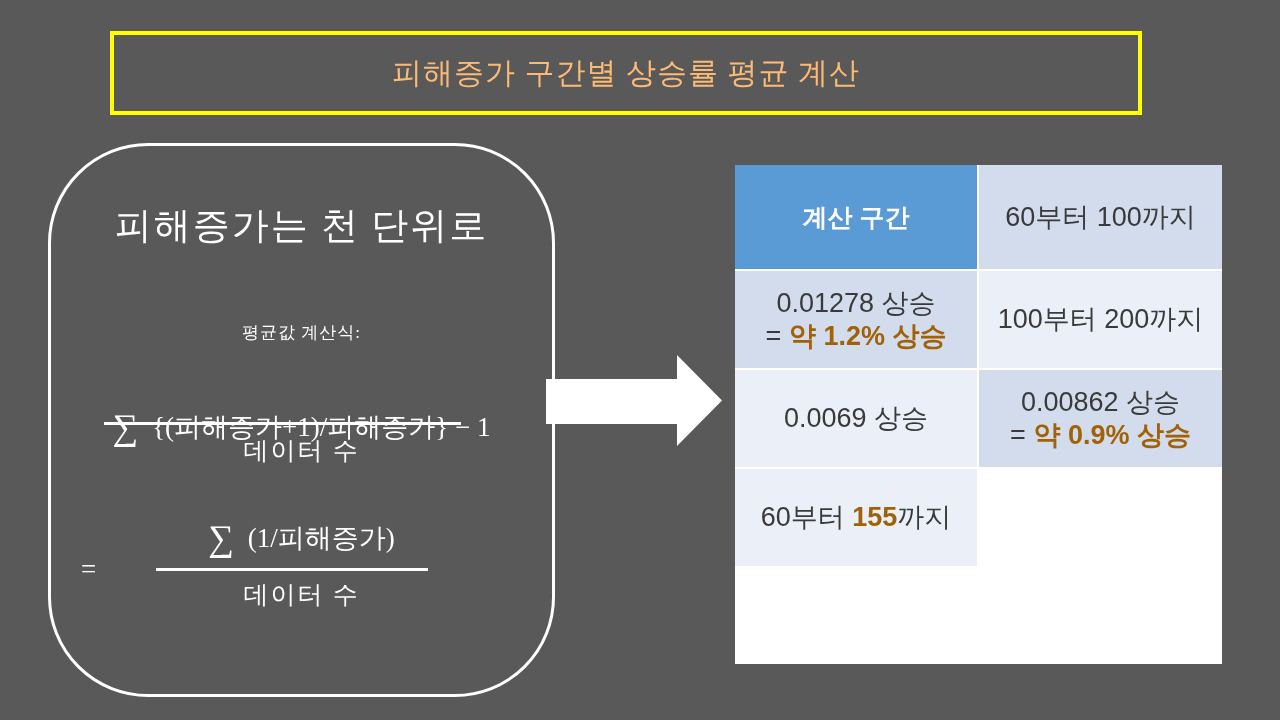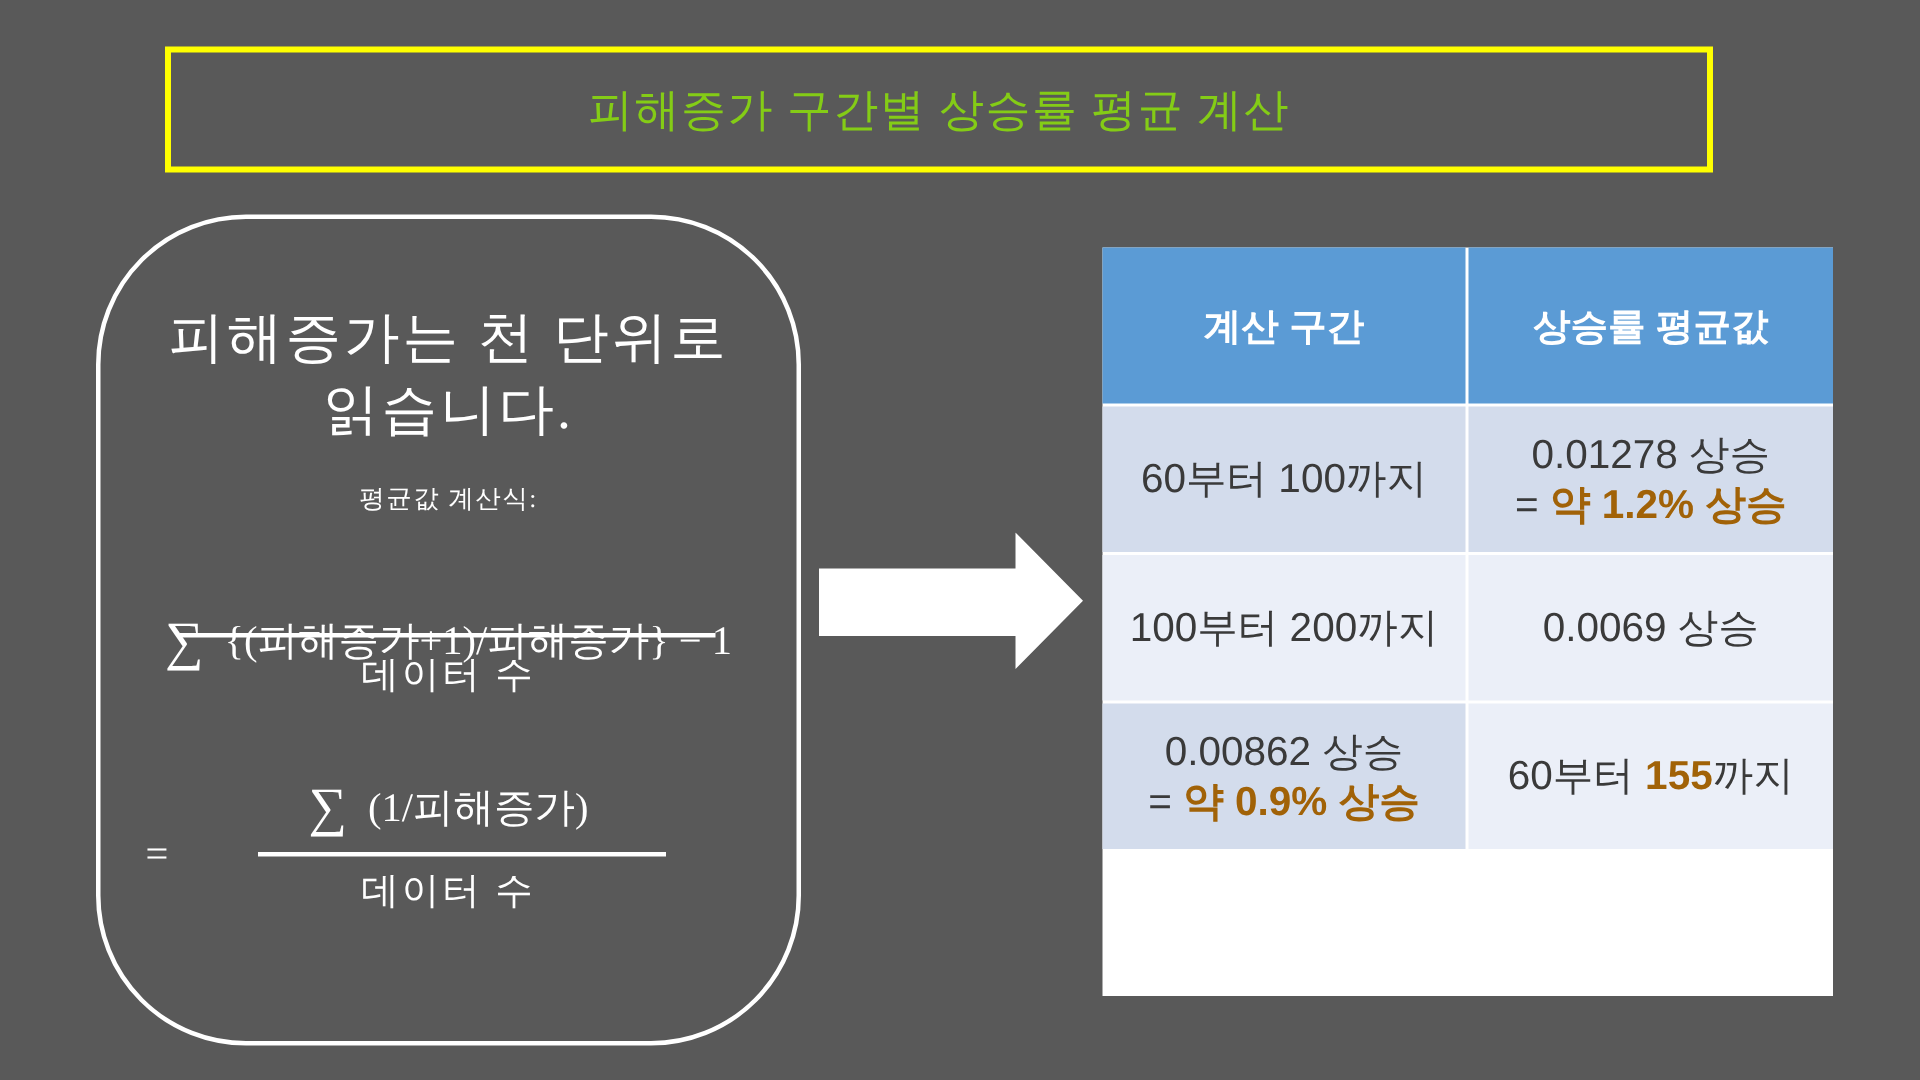--- a/index.html
+++ b/index.html
@@ -10,28 +10,29 @@
   }
   .serif{font-family:"Liberation Serif","DejaVu Serif",serif;}
 
   
   .title-box{
     position:absolute;left:110px;top:31px;width:1024px;height:76px;
     border:4px solid #FFFF00;
     display:flex;align-items:center;justify-content:center;
   }
   .title-text{
-    color:#84cc16;font-size:30px;letter-spacing:1px;
+    color:#fdba74;font-size:30px;letter-spacing:1px;
   }
 
   
   .note-box{
-    position:absolute;left:64px;top:143px;width:464px;height:548px;
+    position:absolute;left:48px;top:143px;width:464px;height:548px;
     border:3px solid #FFFFFF;border-radius:100px;
     color:#FFFFFF;
+    padding-left:37px;
   }
   .nb-abs{position:absolute;left:0;right:0;text-align:center;}
   .nb-heading{top:56px;font-size:37px;line-height:48px;letter-spacing:2px;}
   .nb-sub{top:172px;font-size:17px;line-height:30px;letter-spacing:1px;}
   .nb-f1-num{top:229px;font-size:27px;line-height:40px;margin-top:32px;}
   .nb-f2-num{top:372px;font-size:27px;line-height:40px;}
   .sigma{font-size:36px;vertical-align:-3px;margin-right:14px;}
   .frac-bar{position:absolute;height:3px;background:#FFFFFF;}
   .nb-f1-bar{top:276px;left:53px;width:357px;}
   .nb-f2-bar{top:422px;left:105px;width:272px;}
@@ -67,21 +68,20 @@
 </head>
 <body>
 
 <div class="title-box">
   <div class="title-text serif">피해증가 구간별 상승률 평균 계산</div>
 </div>
 
 <div class="note-box serif">
   <div class="nb-abs nb-heading">
     <span>피해증가는 천 단위로</span><br>
-    <span>읽습니다.</span>
   </div>
   <div class="nb-abs nb-sub">평균값 계산식:</div>
 
   <div class="nb-abs nb-f1-num">
     <span class="sigma">∑</span><span>{(피해증가+1)/피해증가} − 1</span>
   </div>
   <div class="frac-bar nb-f1-bar"></div>
   <div class="nb-abs nb-f1-den">데이터 수</div>
 
   <div class="nb-equals">=</div>
@@ -92,21 +92,20 @@
   <div class="frac-bar nb-f2-bar"></div>
   <div class="nb-abs nb-f2-den">데이터 수</div>
 </div>
 
 <svg class="flow-arrow" viewBox="0 0 176 91" xmlns="http://www.w3.org/2000/svg">
   <polygon points="0,24 131,24 131,0 176,45.5 131,91 131,69 0,69" fill="#FFFFFF"></polygon>
 </svg>
 
 <div class="results-table">
   <div class="cell th">계산 구간</div>
-  <div class="cell th">상승률 평균값</div>
 
   <div class="cell band-dark cell-text">
     <div><span>60부터 100까지</span><span class="red"></span><span></span></div>
   </div>
   <div class="cell band-dark cell-text">
     <div>0.01278 상승</div>
     <div><span class="eq">=</span> <span class="red">약 1.2% 상승</span></div>
   </div>
 
   <div class="cell band-light cell-text">

